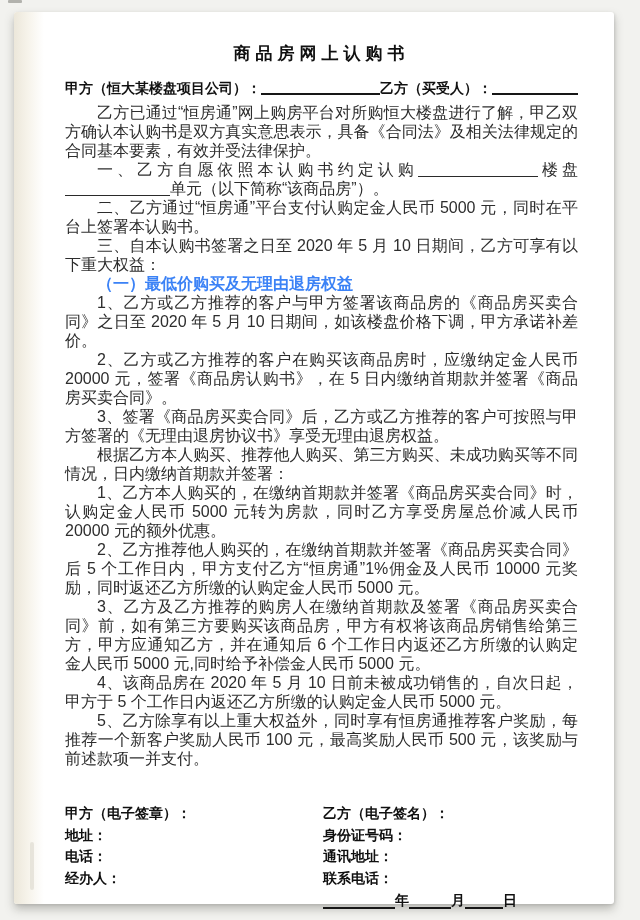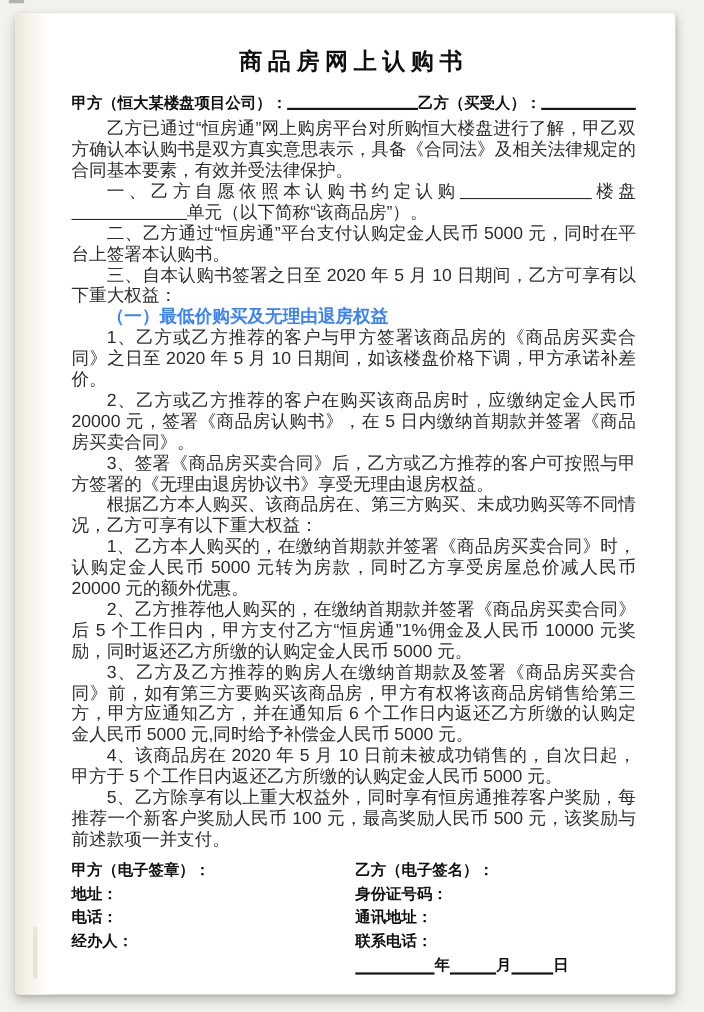--- a/index.html
+++ b/index.html
@@ -26,21 +26,21 @@
   }
   .smudge{
     position:absolute;left:16px;bottom:14px;width:4px;height:48px;
     background:#d8d5ca;opacity:.55;border-radius:2px;
   }
   .content{
     position:absolute;left:51px;top:30px;width:513px;color:#1d1d1d;
   }
   .title{
     margin:0;text-align:center;
-    font-size:21px;font-weight:bold;letter-spacing:5px;color:#0f0f0f;
+    font-size:17px;font-weight:bold;letter-spacing:5px;color:#0f0f0f;
     font-family:Liberation Mono, monospace;
   }
   .party-line{
     margin-top:15px;
     display:flex;align-items:flex-end;
     font-weight:bold;font-size:14px;color:#111;font-family:Liberation Serif, serif;
   }
   .party-line .text{white-space:nowrap;}
   .party-line .blank{
     border-bottom:2px solid #161616;margin-bottom:3px;height:0;
@@ -51,21 +51,21 @@
     font-size:16px;line-height:19px;color:#2d2d2d;
     text-align:justify;
   }
   .para{margin:0;text-indent:2em;}
   .para.bold{font-weight:bold;color:#3b82f6;}
   .para .blank{
     display:inline-block;border-bottom:1.6px solid #2a2a2a;
     height:11px;vertical-align:-2px;
   }
   .sig{
-    display:flex;margin-top:7px;
+    display:flex;margin-top:35px;
     font-weight:bold;font-size:14px;line-height:21.7px;color:#101010;
   }
   .sig-left{width:258px;}
   .sig-right{flex:1;}
   .sig-row{white-space:nowrap;}
   .date-row{display:flex;align-items:flex-end;width:228px;}
   .date-row .text{white-space:nowrap;}
   .date-row .blank{
     border-bottom:2px solid #161616;margin-bottom:3px;height:0;
   }
@@ -91,21 +91,21 @@
 
     <div class="body" id="paragraphs">
         <div class="para"><span class="text">乙方已通过“恒房通”网上购房平台对所购恒大楼盘进行了解，甲乙双方确认本认购书是双方真实意思表示，具备《合同法》及相关法律规定的合同基本要素，有效并受法律保护。</span></div>
         <div class="para"><span class="text">一、乙方自愿依照本认购书约定认购</span><span class="blank" style="width: 120px;"></span><span class="text">楼盘</span><span class="blank" style="width: 105px;"></span><span class="text">单元（以下简称“该商品房”）。</span></div>
         <div class="para"><span class="text">二、乙方通过“恒房通”平台支付认购定金人民币 5000 元，同时在平台上签署本认购书。</span></div>
         <div class="para"><span class="text">三、自本认购书签署之日至 2020 年 5 月 10 日期间，乙方可享有以下重大权益：</span></div>
         <div class="para bold"><span class="text">（一）最低价购买及无理由退房权益</span></div>
         <div class="para"><span class="text">1、乙方或乙方推荐的客户与甲方签署该商品房的《商品房买卖合同》之日至 2020 年 5 月 10 日期间，如该楼盘价格下调，甲方承诺补差价。</span></div>
         <div class="para"><span class="text">2、乙方或乙方推荐的客户在购买该商品房时，应缴纳定金人民币 20000 元，签署《商品房认购书》，在 5 日内缴纳首期款并签署《商品房买卖合同》。</span></div>
         <div class="para"><span class="text">3、签署《商品房买卖合同》后，乙方或乙方推荐的客户可按照与甲方签署的《无理由退房协议书》享受无理由退房权益。</span></div>
-        <div class="para"><span class="text">根据乙方本人购买、该商品房在、第三方购买、未成功购买等不同情况，乙方可享有以下重大权益：</span></div>
+        <div class="para"><span class="text">根据乙方本人购买、推荐他人购买、第三方购买、未成功购买等不同情况，日内缴纳首期款并签署：</span></div>
         <div class="para"><span class="text">1、乙方本人购买的，在缴纳首期款并签署《商品房买卖合同》时，认购定金人民币 5000 元转为房款，同时乙方享受房屋总价减人民币 20000 元的额外优惠。</span></div>
         <div class="para"><span class="text">2、乙方推荐他人购买的，在缴纳首期款并签署《商品房买卖合同》后 5 个工作日内，甲方支付乙方“恒房通”1%佣金及人民币 10000 元奖励，同时返还乙方所缴的认购定金人民币 5000 元。</span></div>
         <div class="para"><span class="text">3、乙方及乙方推荐的购房人在缴纳首期款及签署《商品房买卖合同》前，如有第三方要购买该商品房，甲方有权将该商品房销售给第三方，甲方应通知乙方，并在通知后 6 个工作日内返还乙方所缴的认购定金人民币 5000 元,同时给予补偿金人民币 5000 元。</span></div>
         <div class="para"><span class="text">4、该商品房在 2020 年 5 月 10 日前未被成功销售的，自次日起，甲方于 5 个工作日内返还乙方所缴的认购定金人民币 5000 元。</span></div>
         <div class="para"><span class="text">5、乙方除享有以上重大权益外，同时享有恒房通推荐客户奖励，每推荐一个新客户奖励人民币 100 元，最高奖励人民币 500 元，该奖励与前述款项一并支付。</span></div>
       </div>
 
     <div class="sig">
       <div class="sig-left" id="sig-left">
           <div class="sig-row">甲方（电子签章）：</div>

